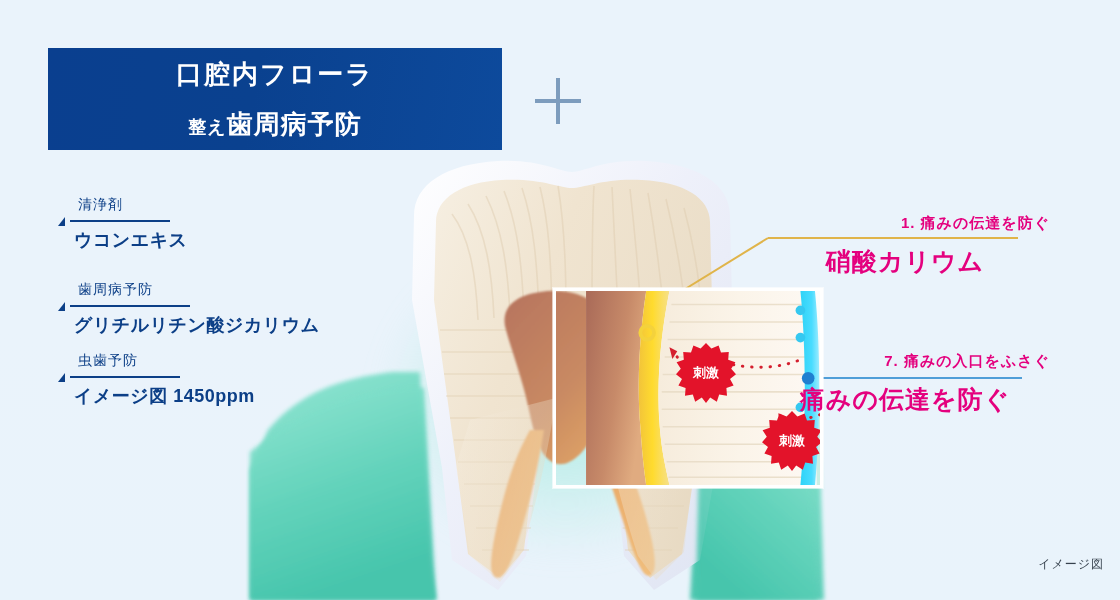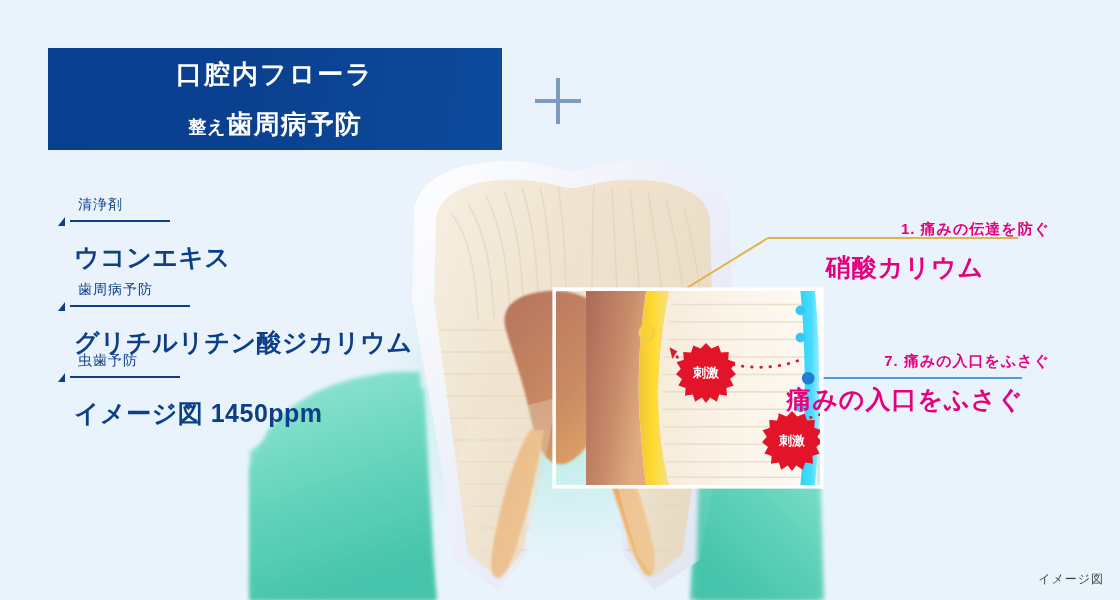--- a/index.html
+++ b/index.html
@@ -32,35 +32,35 @@
   .plus i.h{left:0;top:21px;width:46px;height:4px;}
   .plus i.v{left:21px;top:0;width:4px;height:46px;}
 
   
   .ing{position:absolute;color:#0c3f87;}
   .ing .cat{font-size:14px;font-weight:400;letter-spacing:1px;margin-left:22px;}
   .ing .rule{position:relative;height:12px;margin-top:1px;}
   .ing .rule .bar{position:absolute;left:14px;top:5px;height:2px;background:#0c3f87;}
   .ing .rule .flag{position:absolute;left:2px;top:2px;width:0;height:0;
         border-left:7px solid transparent;border-bottom:9px solid #0c3f87;}
-  .ing .name{font-size:25px;font-weight:700;letter-spacing:.5px;margin-left:18px;margin-top:14px;
+  .ing .name{font-size:18px;font-weight:700;letter-spacing:.5px;margin-left:18px;margin-top:1px;
              white-space:nowrap;}
   #ing0{left:56px;top:196px;}  #ing0 .rule .bar{width:100px;}
   #ing1{left:56px;top:281px;}  #ing1 .rule .bar{width:120px;}
   #ing2{left:56px;top:352px;}  #ing2 .rule .bar{width:110px;}
 
   
   .app{position:absolute;color:#e4007e;text-align:right;}
   .app .cat{font-size:15px;font-weight:700;letter-spacing:1px;white-space:nowrap;}
   .app .name{font-size:25px;font-weight:800;letter-spacing:1px;white-space:nowrap;margin-top:12px;text-align:center;}
-  #app0{left:760px;top:220px;width:290px;}
+  #app0{left:760px;top:214px;width:290px;}
   #app1{left:760px;top:352px;width:290px;}
 
   
-  .caption{position:absolute;right:16px;bottom:12px;font-size:12px;color:#36414d;letter-spacing:1px;}
+  .caption{position:absolute;right:16px;bottom:27px;font-size:12px;color:#36414d;letter-spacing:1px;}
 
   svg.layer{position:absolute;left:0;top:0;width:1120px;height:600px;pointer-events:none;}
 
   
   .inset{position:absolute;left:553px;top:288px;width:270px;height:200px;
          border:3px solid #ffffff;box-sizing:border-box;overflow:hidden;
          box-shadow:0 0 0 1px rgba(255,255,255,.6);padding-left:29px;}
   .burst{position:absolute;width:60px;height:60px;display:flex;align-items:center;justify-content:center;
          color:#fff;font-size:13px;font-weight:700;letter-spacing:0px;}
   .burst span{position:relative;z-index:2;}
@@ -327,18 +327,18 @@
     <div class="name">イメージ図 1450ppm</div>
   </div>
 
   <div class="app" id="app0">
     <div class="cat">1. 痛みの伝達を防ぐ</div>
     <div class="name">硝酸カリウム</div>
   </div>
 
   <div class="app" id="app1">
     <div class="cat">7. 痛みの入口をふさぐ</div>
-    <div class="name">痛みの入口をふさぐ</div>
+    <div class="name">痛みの伝達を防ぐ</div>
   </div>
 
   <div class="caption">イメージ図</div>
 
 </div>
 
 </body></html>

